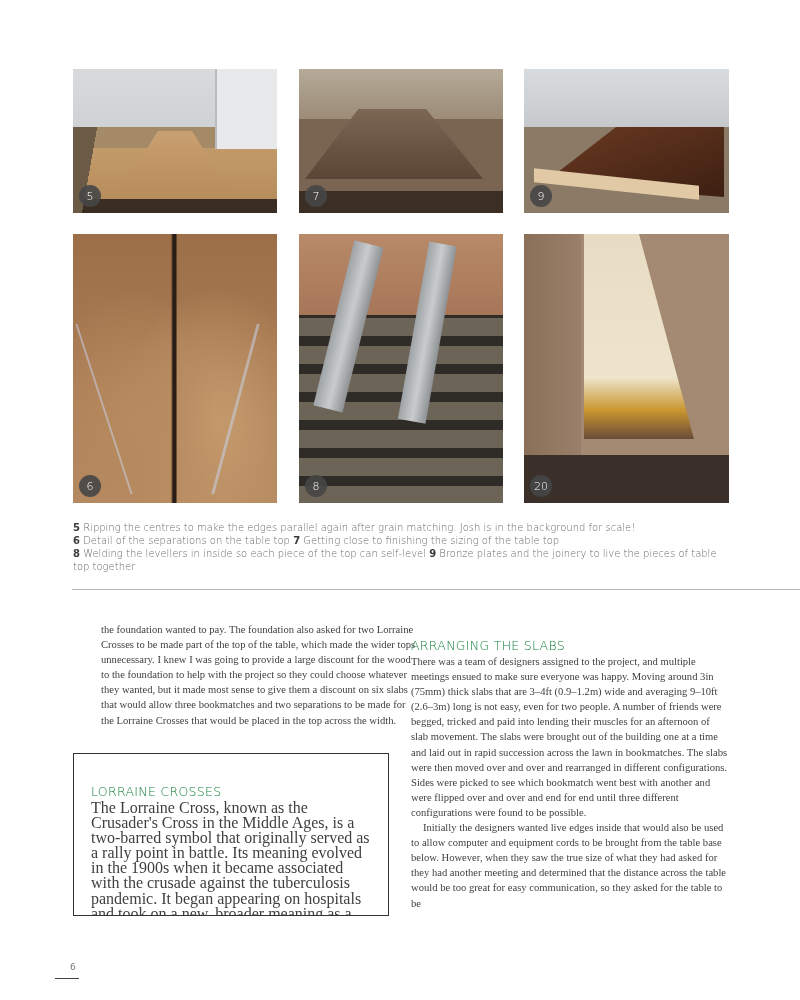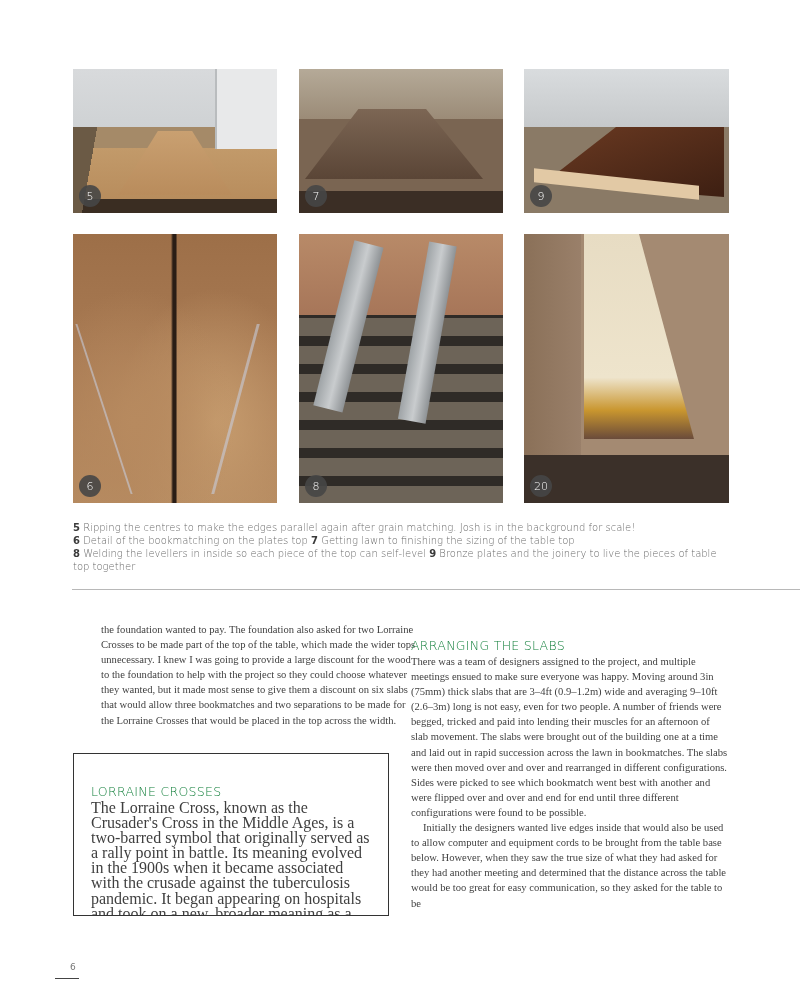--- a/index.html
+++ b/index.html
@@ -116,23 +116,23 @@
   <span class="num">20</span>
 </div>
 
 <div class="caption">
   <div>
     <b>5</b>
     <span>Ripping the centres to make the edges parallel again after grain matching. Josh is in the background for scale!</span>
   </div>
   <div>
     <b>6</b>
-    <span>Detail of the bookmatching on the plates top</span>
+    <span>Detail of the separations on the table top</span>
     <b>7</b>
-    <span>Getting lawn to finishing the sizing of the table top</span>
+    <span>Getting close to finishing the sizing of the table top</span>
   </div>
   <div>
     <b>8</b>
     <span>Welding the levellers in inside so each piece of the top can self-level</span>
     <b>9</b>
     <span>Bronze plates and the joinery to live the pieces of table top together</span>
   </div>
 </div>
 
 <div class="divider"></div>

